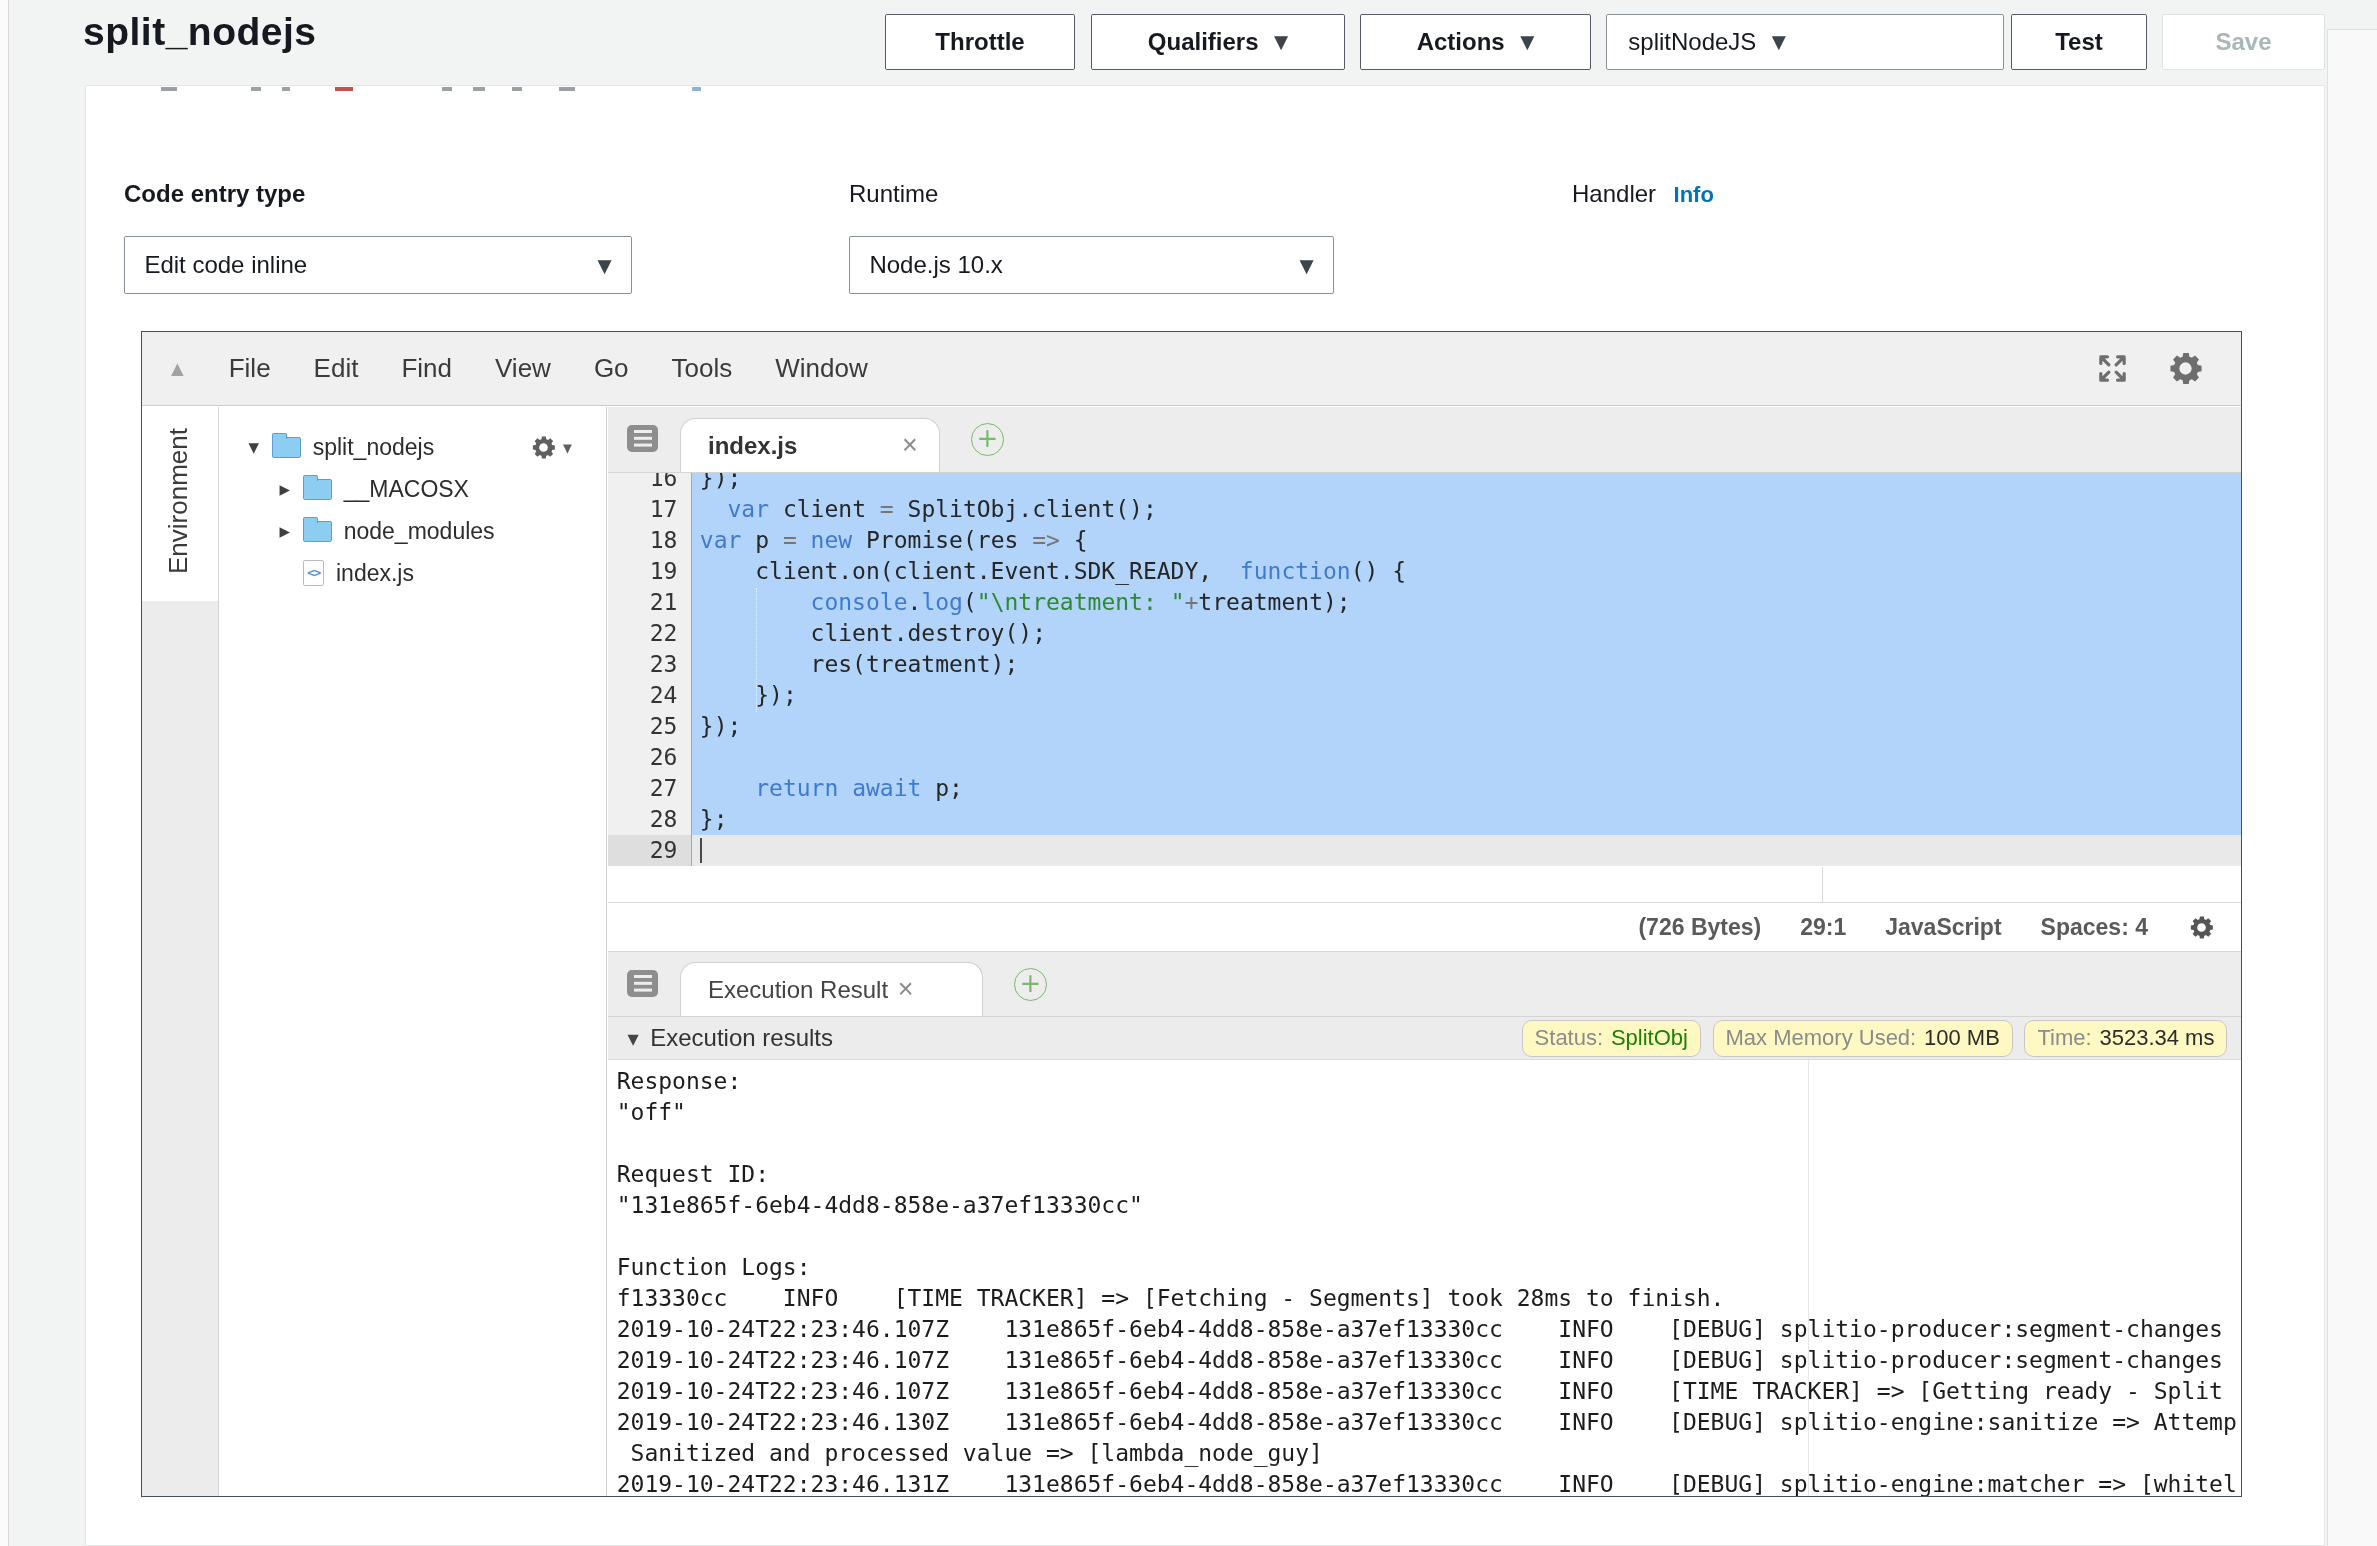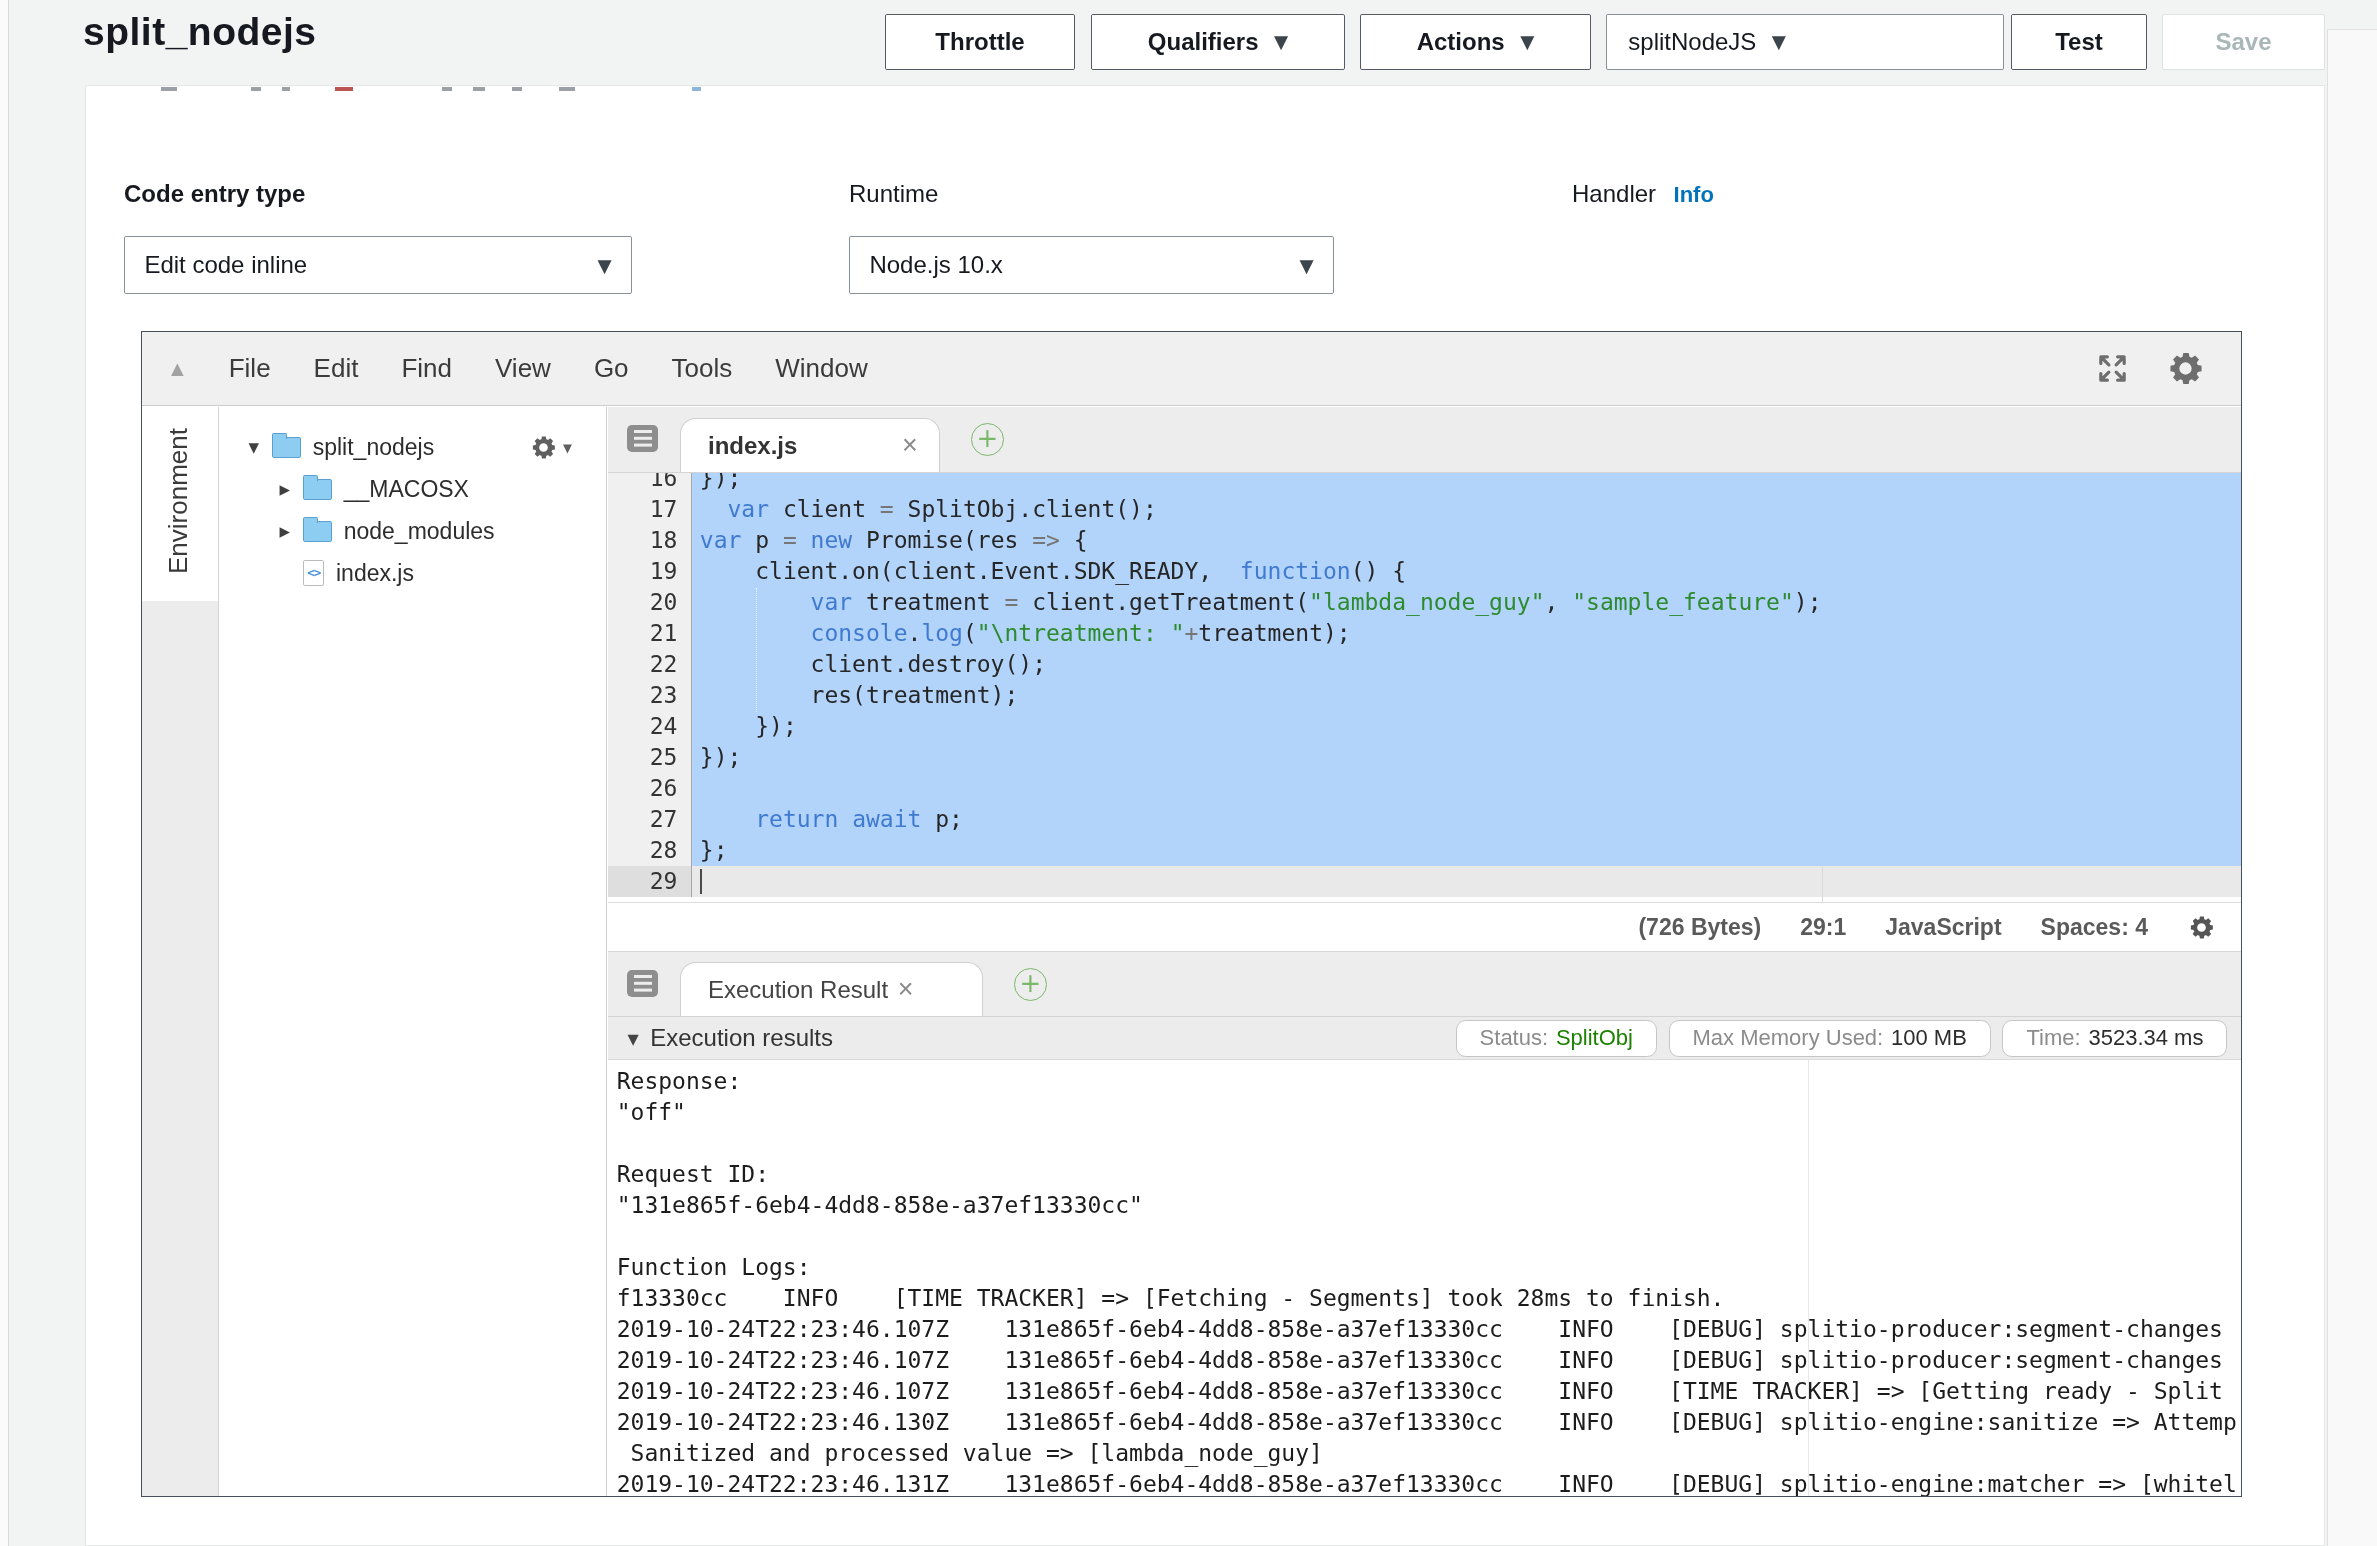--- a/index.html
+++ b/index.html
@@ -127,22 +127,22 @@
     align-items:center; justify-content:flex-end; gap:39px; padding-right:25px;
     font-size:23px; font-weight:600; color:#5a5a5a; }
 
   .exec-tabbar { position:relative; height:66px; background:#ededed; border-top:1px solid #d8d8d8;
     border-bottom:1px solid #d4d4d4; }
   .exec-header { height:43px; background:#ececec; border-bottom:1px solid #dadada;
     display:flex; align-items:center; padding:0 13.6px 0 19.4px; }
   .exec-tri { font-family:"DejaVu Sans",sans-serif; font-size:14.6px; color:#444; cursor:pointer; }
   .exec-title { font-size:24px; color:#333; margin-left:11.6px; }
   .badges { margin-left:auto; display:flex; gap:11.6px; }
-  .badge { height:37px; border:1px solid #c6c6c6; border-radius:9.7px; background:#ffffff;
-    display:flex; align-items:center; padding:0 23px; font-size:22px; gap:7.8px; white-space:nowrap; }
+  .badge { height:37px; border:1px solid #c6c6c6; border-radius:9.7px; background:#fef9c3;
+    display:flex; align-items:center; padding:0 12px; font-size:22px; gap:7.8px; white-space:nowrap; }
   .badge .bl { color:#8b8b8b; } .badge .bv { color:#2c2c2c; } .badge .bv.green { color:#1d8102; }
 
   .logarea { position:relative; height:436px; overflow:hidden; background:#fff; padding-top:5.8px; }
   .log-line { position:relative; z-index:1; height:31px; font:400 23px/31px "DejaVu Sans Mono",monospace;
     color:#1c1c1c; white-space:pre; padding-left:8.7px; }
   .print-margin-log { position:absolute; left:1200px; top:0; bottom:0; width:1px; background:#e7e7e7; z-index:0; }
 </style>
 </head>
 <body>
 
@@ -291,24 +291,20 @@
             </div>
             <div class="crow sel">
               <span class="gut">18</span>
               <span class="cl"><span class="tk-k">var</span><span class="tk-d"> p </span><span class="tk-o">=</span><span class="tk-d"> </span><span class="tk-k">new</span><span class="tk-d"> Promise(res </span><span class="tk-o">=&gt;</span><span class="tk-d"> {</span></span>
             </div>
             <div class="crow sel">
               <span class="gut">19</span>
               <span class="cl"><span class="tk-d">    client.on(client.Event.SDK_READY,  </span><span class="tk-k">function</span><span class="tk-d">() {</span></span>
             </div>
             <div class="crow sel">
-              <span class="gut">20</span>
-              <span class="cl"><span class="tk-d">        </span><span class="tk-k">var</span><span class="tk-d"> treatment </span><span class="tk-o">=</span><span class="tk-d"> client.getTreatment(</span><span class="tk-s">"lambda_node_guy"</span><span class="tk-d">, </span><span class="tk-s">"sample_feature"</span><span class="tk-d">);</span></span>
-            </div>
-            <div class="crow sel">
               <span class="gut">21</span>
               <span class="cl"><span class="tk-d">        </span><span class="tk-f">console</span><span class="tk-d">.</span><span class="tk-f">log</span><span class="tk-d">(</span><span class="tk-s">"\ntreatment: "</span><span class="tk-o">+</span><span class="tk-d">treatment);</span></span>
             </div>
             <div class="crow sel">
               <span class="gut">22</span>
               <span class="cl"><span class="tk-d">        client.destroy();</span></span>
             </div>
             <div class="crow sel">
               <span class="gut">23</span>
               <span class="cl"><span class="tk-d">        res(treatment);</span></span>

